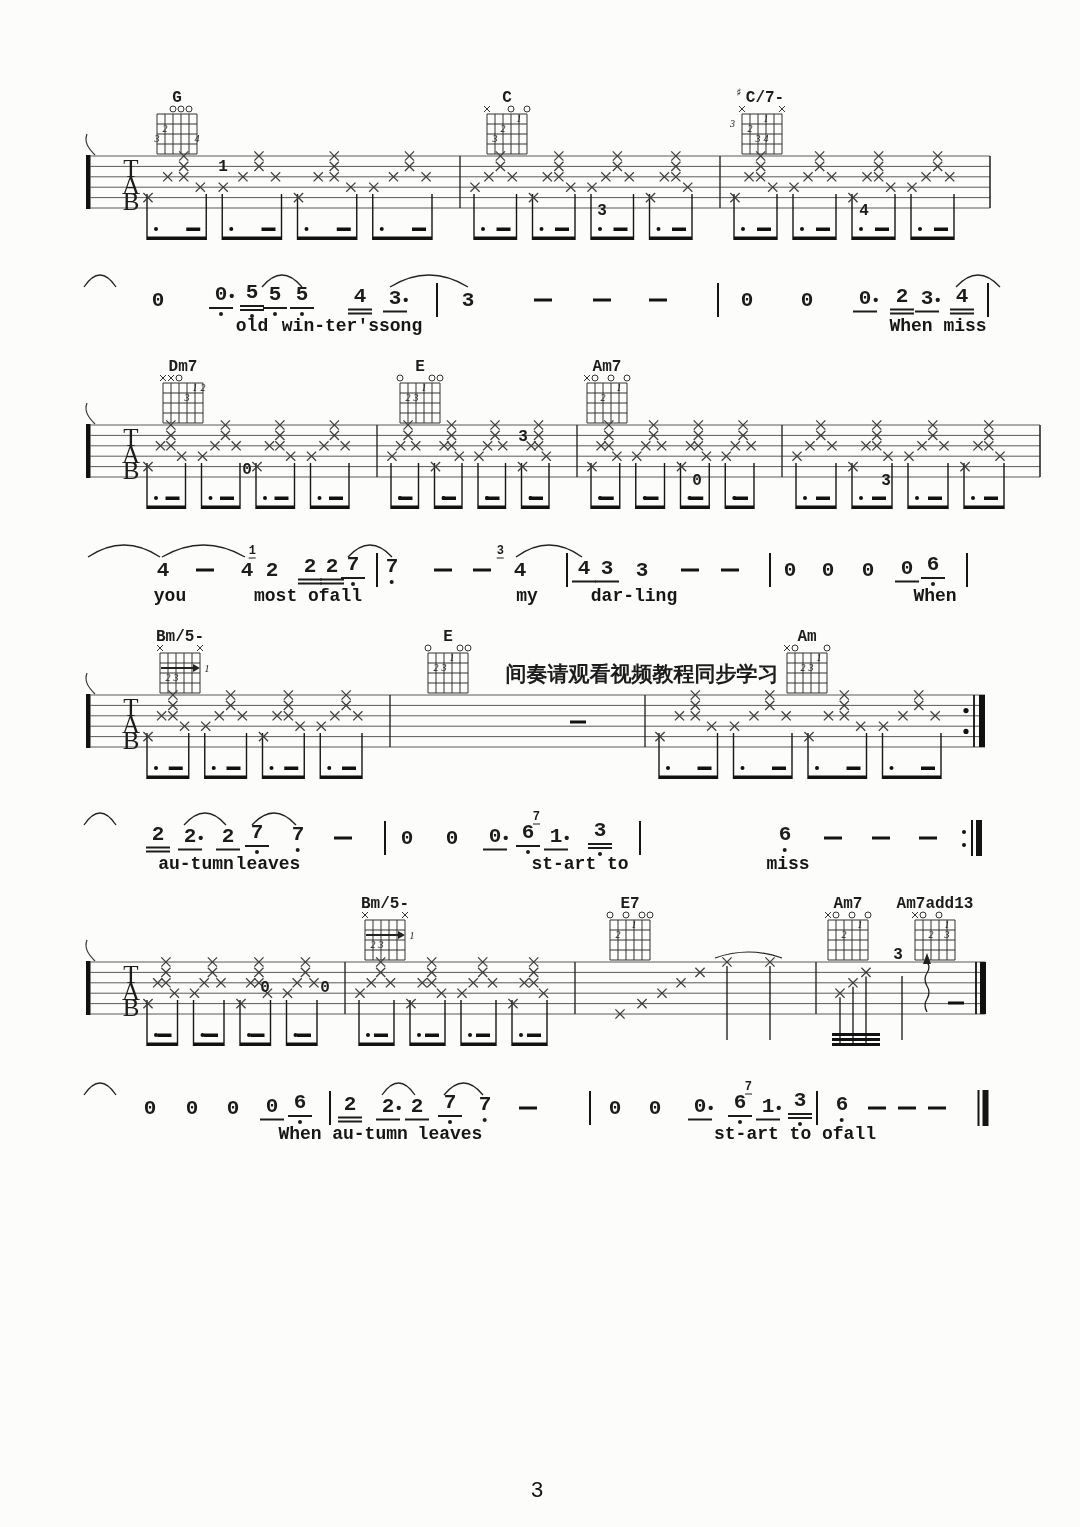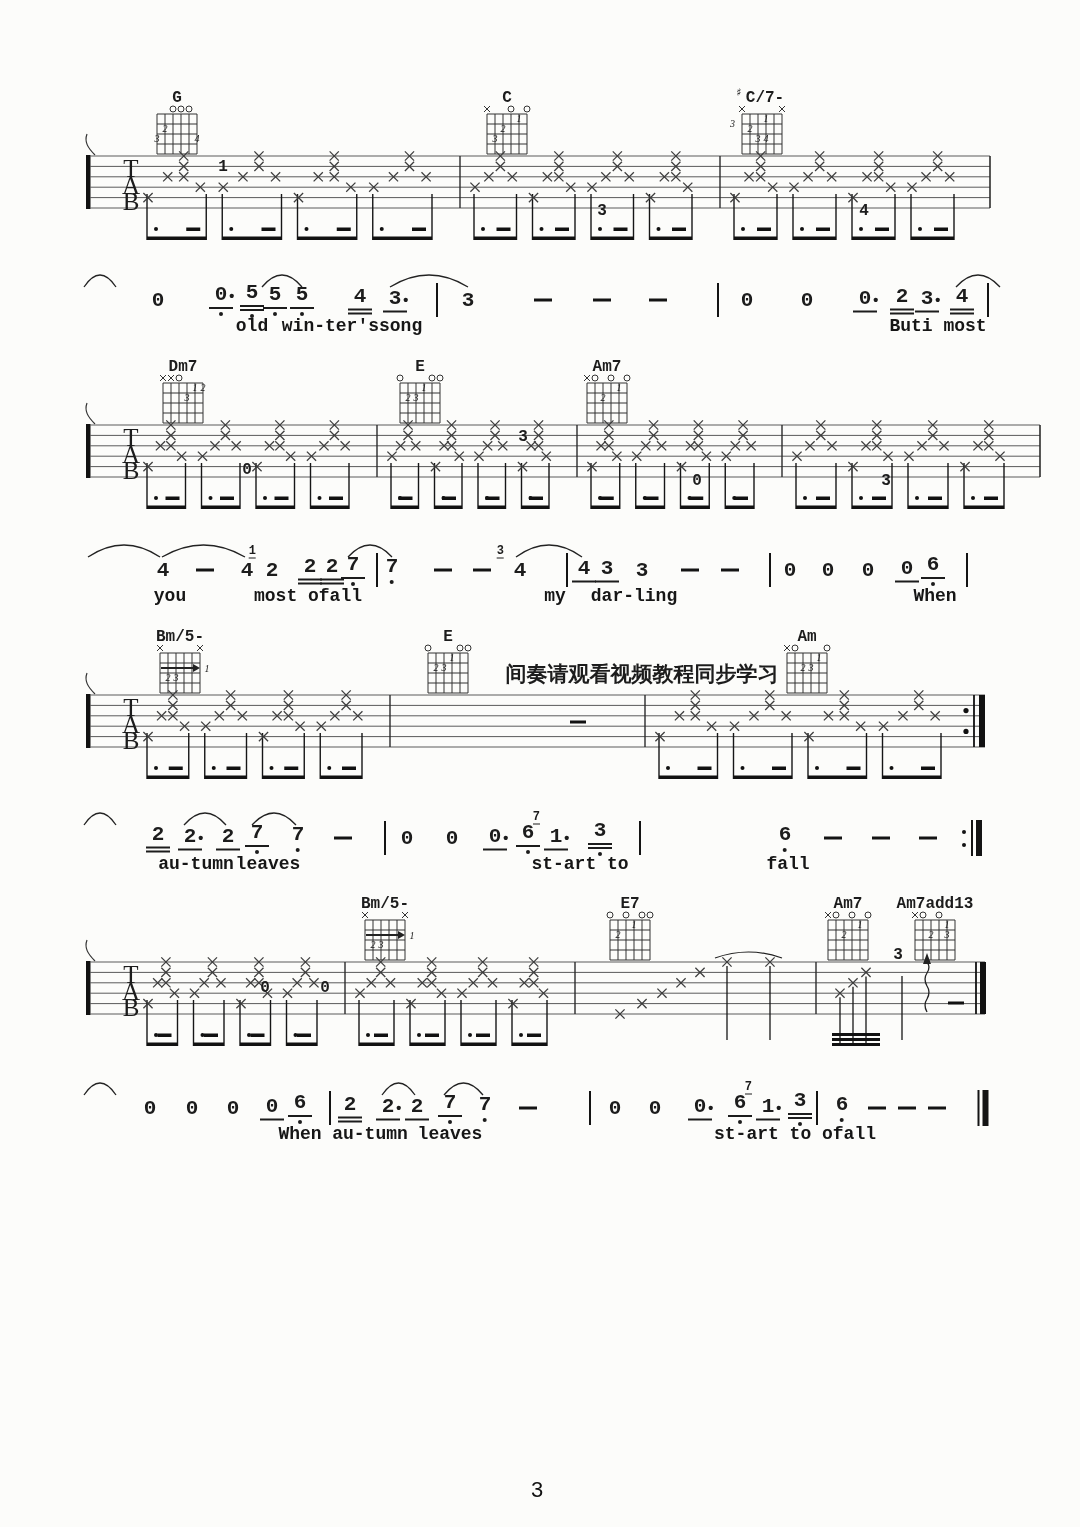--- a/index.html
+++ b/index.html
@@ -1799,21 +1799,21 @@
     <div class="tok" style="left: 962px; top: 300px;">
       <span class="d">4</span>
       <i class="ul"></i>
       <i class="ul"></i>
     </div>
     <div class="tok" style="left: 988px; top: 300px;">
       <i class="bar-tok"></i>
     </div>
     <div class="lyric" style="left: 252px; top: 316px;">old</div>
     <div class="lyric" style="left: 352px; top: 316px;">win-ter'ssong</div>
-    <div class="lyric" style="left: 938px; top: 316px;">Buti most</div>
+    <div class="lyric" style="left: 938px; top: 316px;">When miss</div>
     <svg width="1080" height="32" viewBox="0 0 1080 32" style="top: 529px;">
       <path d="M 88 28 Q 124 4 160 28" stroke="#222" fill="none" stroke-width="1.3"></path>
       <path d="M 162 28 Q 203.5 4 245 28" stroke="#222" fill="none" stroke-width="1.3"></path>
       <path d="M 348 28 Q 370 4 392 28" stroke="#222" fill="none" stroke-width="1.3"></path>
       <path d="M 516 28 Q 549 4 582 28" stroke="#222" fill="none" stroke-width="1.3"></path>
     </svg>
     <div class="tok" style="left: 163px; top: 570px;">
       <span class="d">4</span>
     </div>
     <div class="tok" style="left: 205px; top: 570px;">
@@ -1895,21 +1895,21 @@
     <div class="tok" style="left: 933px; top: 570px;">
       <span class="d">6</span>
       <i class="ul"></i>
       <i class="odot"></i>
     </div>
     <div class="tok" style="left: 967px; top: 570px;">
       <i class="bar-tok"></i>
     </div>
     <div class="lyric" style="left: 170px; top: 586px;">you</div>
     <div class="lyric" style="left: 308px; top: 586px;">most ofall</div>
-    <div class="lyric" style="left: 527px; top: 586px; margin-left: 28px;">my</div>
+    <div class="lyric" style="left: 527px; top: 586px;">my</div>
     <div class="lyric" style="left: 634px; top: 586px;">dar-ling</div>
     <div class="lyric" style="left: 935px; top: 586px;">When</div>
     <svg width="1080" height="32" viewBox="0 0 1080 32" style="top: 797px;">
       <path d="M 84 28 Q 100 4 116 28" stroke="#222" fill="none" stroke-width="1.3"></path>
       <path d="M 184 28 Q 205 4 226 28" stroke="#222" fill="none" stroke-width="1.3"></path>
       <path d="M 252 28 Q 274 4 296 28" stroke="#222" fill="none" stroke-width="1.3"></path>
     </svg>
     <div class="tok" style="left: 158px; top: 838px;">
       <span class="d">2</span>
       <i class="ul"></i>
@@ -1985,21 +1985,21 @@
           <i></i>
           <i></i>
         </span>
         <span class="thin"></span>
         <span class="thick"></span>
       </span>
     </div>
     <div class="lyric" style="left: 196px; top: 854px;">au-tumn</div>
     <div class="lyric" style="left: 268px; top: 854px;">leaves</div>
     <div class="lyric" style="left: 580px; top: 854px;">st-art to</div>
-    <div class="lyric" style="left: 788px; top: 854px;">fall</div>
+    <div class="lyric" style="left: 788px; top: 854px;">miss</div>
     <svg width="1080" height="32" viewBox="0 0 1080 32" style="top: 1067px;">
       <path d="M 84 28 Q 100 4 116 28" stroke="#222" fill="none" stroke-width="1.3"></path>
       <path d="M 382 28 Q 398.5 4 415 28" stroke="#222" fill="none" stroke-width="1.3"></path>
       <path d="M 444 28 Q 463.5 4 483 28" stroke="#222" fill="none" stroke-width="1.3"></path>
     </svg>
     <div class="tok" style="left: 150px; top: 1108px;">
       <span class="d">0</span>
     </div>
     <div class="tok" style="left: 192px; top: 1108px;">
       <span class="d">0</span>

